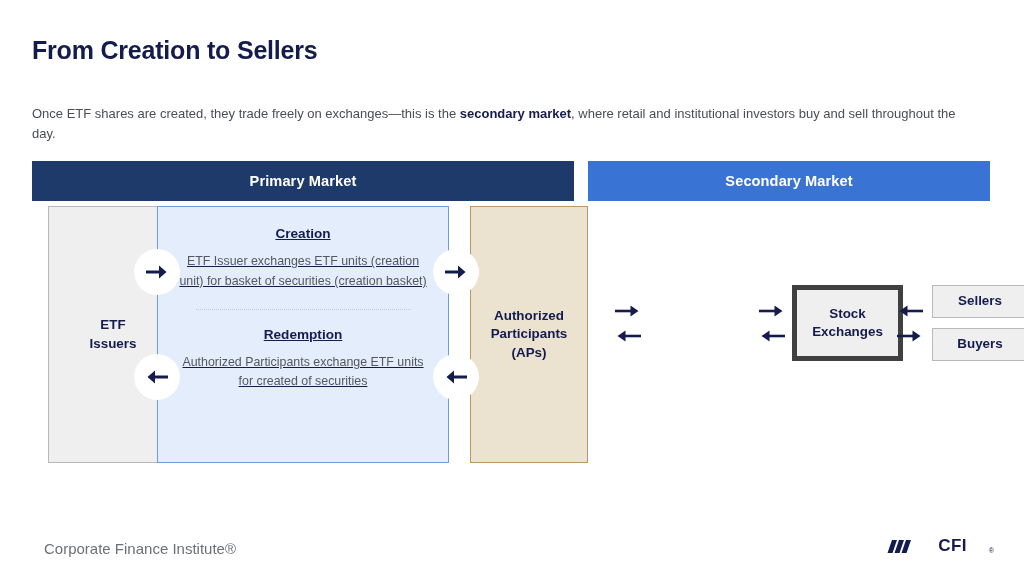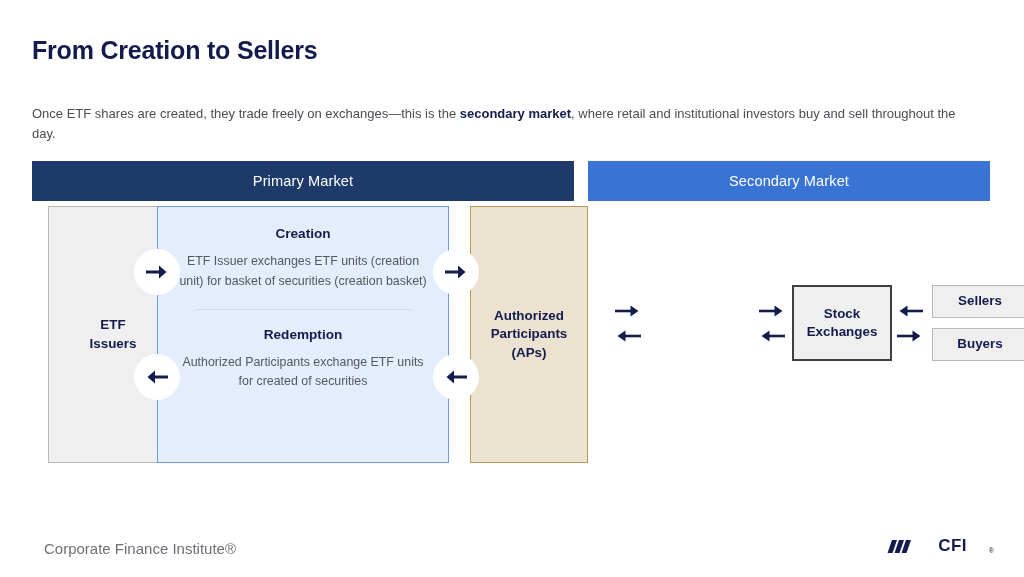--- a/index.html
+++ b/index.html
@@ -51,21 +51,21 @@
 
   
   .market-header {
     position: absolute;
     height: 40px;
     display: flex;
     align-items: center;
     justify-content: center;
     color: #ffffff;
     font-size: 14.6px;
-    font-weight: normal;
+    font-weight: bold;
     letter-spacing: 0.1px;
   }
   .market-header.primary {
     left: 0;
     top: 0;
     width: 542px;
     background: #1e3a6b;
   }
   .market-header.secondary {
     left: 556px;
@@ -102,20 +102,21 @@
     border: 1px solid #b9b9b9;
     padding-left: 12px;
   }
   .panel.mid {
     left: 125px;
     width: 292px;
     background: #e3edfb;
     border: 1px solid #6d9ae0;
     display: block;
     padding: 18px 16px 0 16px;
+    text-decoration: underline;
   }
   .panel.aps {
     left: 438px;
     width: 118px;
     background: #ebe2d0;
     border: 1px solid #b99a5b;
   }
 
   
   .mid-block { text-align: center; }
@@ -179,24 +180,24 @@
     left: 64px;
     top: 79px;
     width: 100px;
     height: 76px;
     background: #ebe2d0;
     border: 1px solid #b99a5b;
   }
   .sbox.exchanges {
     left: 204px;
     top: 79px;
-    width: 100px;
+    width: 111px;
     height: 76px;
     background: #efefef;
-    border: 2px solid #404040;
+    border: 5px solid #404040;
   }
   .sbox.sellers {
     left: 344px;
     top: 79px;
     width: 96px;
     height: 33px;
     background: #efefef;
     border: 1px solid #b9b9b9;
   }
   .sbox.buyers {

